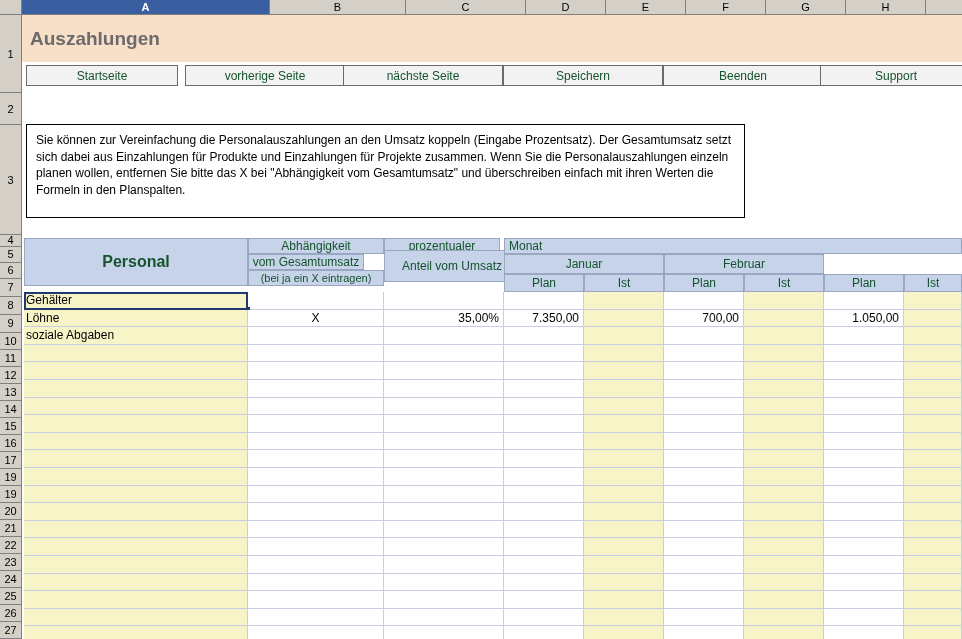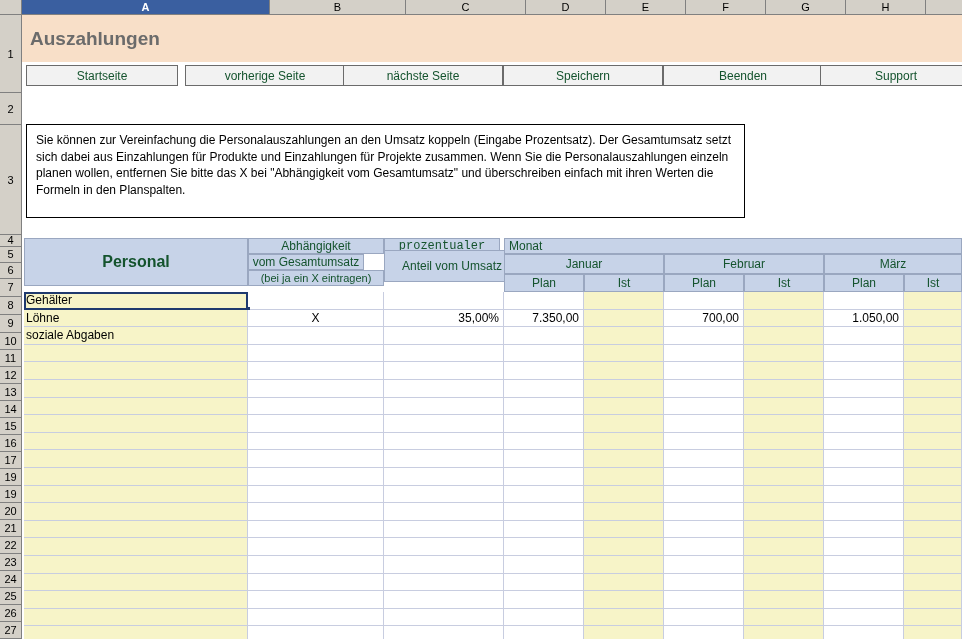--- a/index.html
+++ b/index.html
@@ -229,28 +229,27 @@
     <div class="navbtn" style="left:798px;top:50px; width:152px;">Support</div>
 
     <div class="infobox" style="left:4px; top:109px; width:719px; height:94px;">Sie können zur Vereinfachung die Personalauszahlungen an den Umsatz koppeln (Eingabe Prozentsatz). Der Gesamtumsatz setzt sich dabei aus Einzahlungen für Produkte und Einzahlungen für Projekte zusammen. Wenn Sie die Personalauszahlungen einzeln planen wollen, entfernen Sie bitte das X bei "Abhängigkeit vom Gesamtumsatz" und überschreiben einfach mit ihren Werten die Formeln in den Planspalten.</div>
 
     <div class="thead big" style="left:2px;  top:223px; width:224px; height:48px;">Personal</div>
 
     <div class="thead" style="left:226px; top:223px; width:136px; height:16px;">Abhängigkeit</div>
     <div class="thead" style="left:226px; top:239px; width:116px; height:16px;">vom Gesamtumsatz</div>
     <div class="thead" style="left:226px; top:255px; width:136px; height:16px; font-size:11px;">(bei ja ein X eintragen)</div>
 
-    <div class="thead" style="left:362px; top:223px; width:116px; height:16px;font-family:Liberation Mono, monospace;">prozentualer</div>
+    <div class="thead" style="left:362px; top:223px; width:116px; height:16px;">prozentualer</div>
     <div class="thead" style="left:362px; top:235px; width:136px; height:32px;">Anteil vom Umsatz</div>
 
     <div class="thead left" style="left:482px; top:223px; width:458px; height:16px;">Monat</div>
 
     <div class="thead" style="left:482px; top:239px; width:160px; height:20px;">Januar</div>
     <div class="thead" style="left:642px; top:239px; width:160px; height:20px;">Februar</div>
-    <div class="thead" style="left:802px; top:239px; width:138px; height:20px;">März</div>
 
     <div class="thead" style="left:482px; top:259px; width:80px; height:18px;">Plan</div>
     <div class="thead" style="left:562px; top:259px; width:80px; height:18px;">Ist</div>
     <div class="thead" style="left:642px; top:259px; width:80px; height:18px;">Plan</div>
     <div class="thead" style="left:722px; top:259px; width:80px; height:18px;">Ist</div>
     <div class="thead" style="left:802px; top:259px; width:80px; height:18px;">Plan</div>
     <div class="thead" style="left:882px; top:259px; width:58px; height:18px;">Ist</div>
 
     <div id="datarows">
         <div class="dcell leftpad yellow" style="left: 2px; top: 277px; width: 224px; height: 17.6px;">Gehälter</div>

